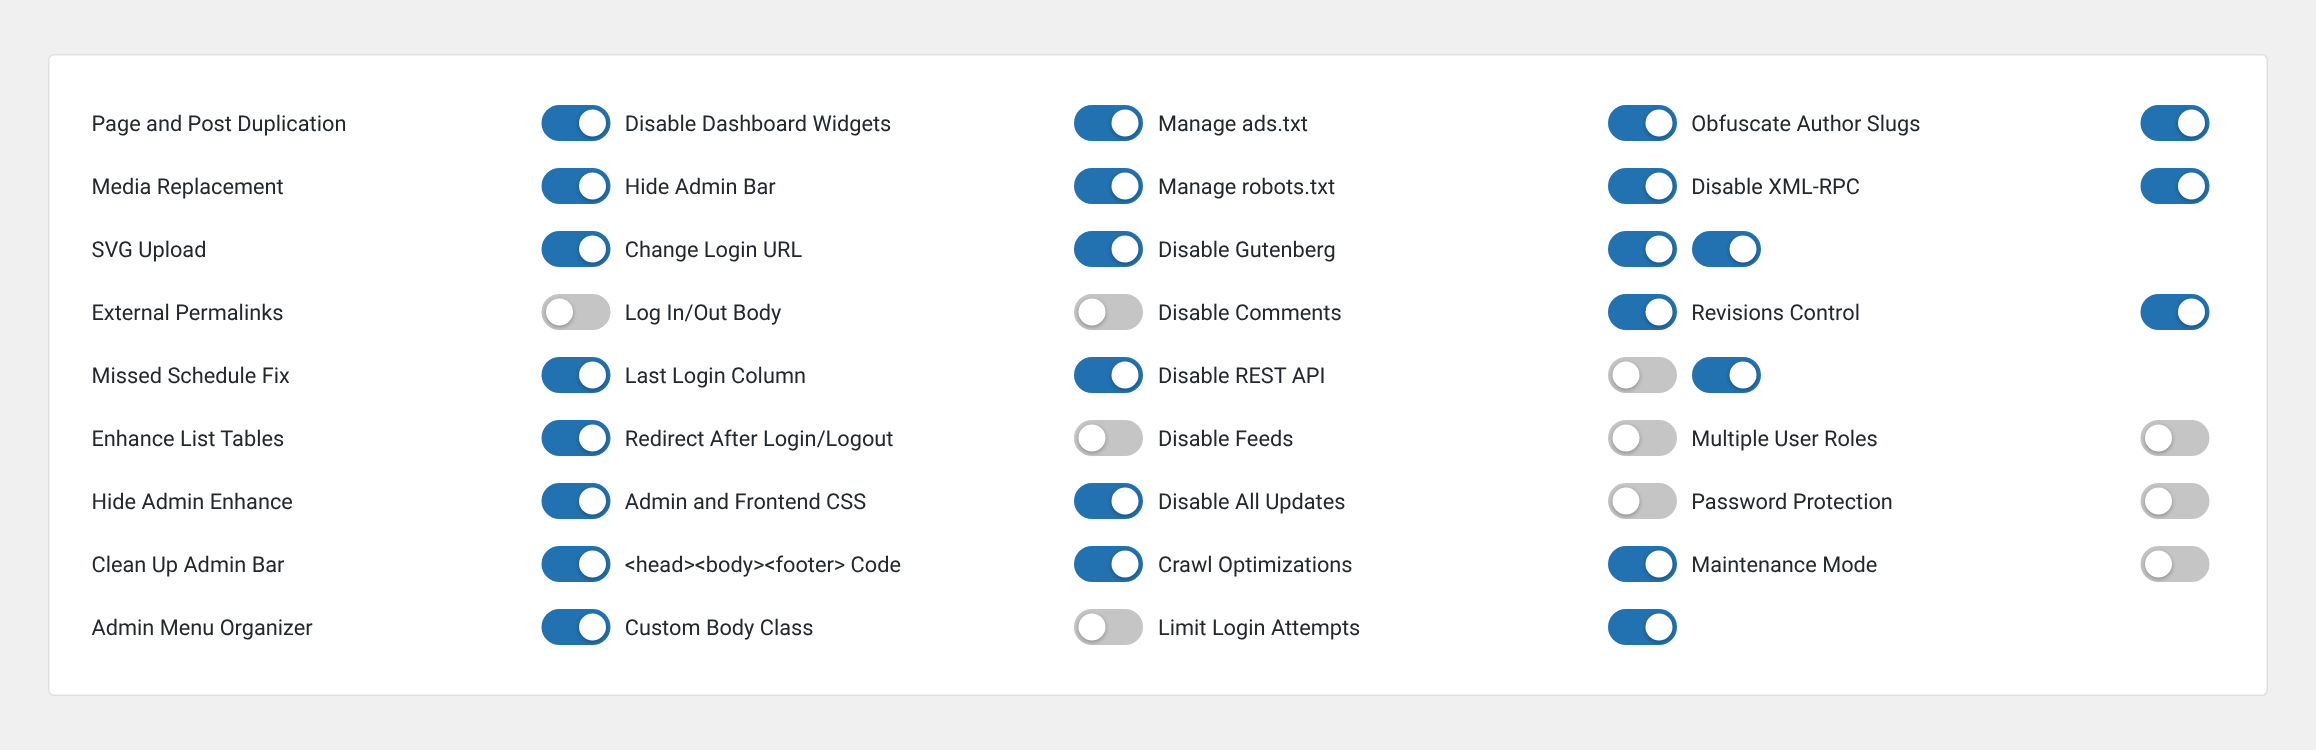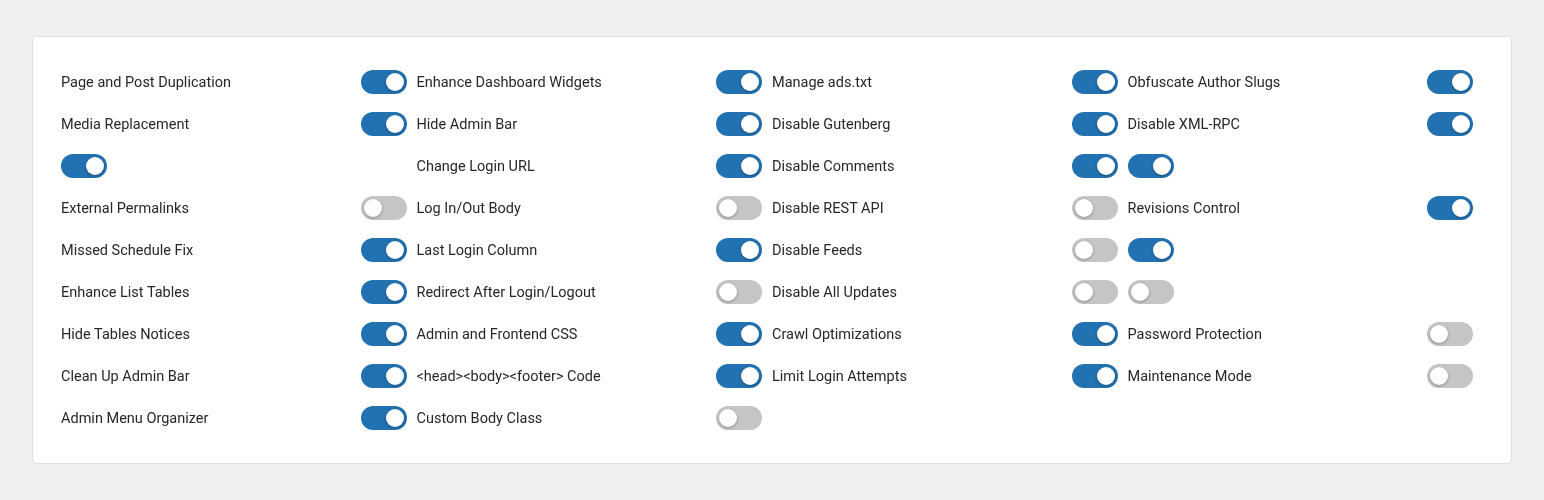--- a/index.html
+++ b/index.html
@@ -103,20 +103,21 @@
         <div class="feature-row">
           <span class="feature-label">Media Replacement</span>
           <label class="toggle">
             <input type="checkbox" checked="" style="">
             <div class="toggle-track on">
               <div class="toggle-thumb"></div>
             </div>
           </label>
         </div>
         <div class="feature-row">
+          <span class="feature-label">SVG Upload</span>
           <label class="toggle">
             <input type="checkbox" checked="" style="">
             <div class="toggle-track on">
               <div class="toggle-thumb"></div>
             </div>
           </label>
         </div>
         <div class="feature-row">
           <span class="feature-label">External Permalinks</span>
           <label class="toggle">
@@ -138,21 +139,21 @@
         <div class="feature-row">
           <span class="feature-label">Enhance List Tables</span>
           <label class="toggle">
             <input type="checkbox" checked="" style="">
             <div class="toggle-track on">
               <div class="toggle-thumb"></div>
             </div>
           </label>
         </div>
         <div class="feature-row">
-          <span class="feature-label">Hide Tables Notices</span>
+          <span class="feature-label">Hide Admin Enhance</span>
           <label class="toggle">
             <input type="checkbox" checked="" style="">
             <div class="toggle-track on">
               <div class="toggle-thumb"></div>
             </div>
           </label>
         </div>
         <div class="feature-row">
           <span class="feature-label">Clean Up Admin Bar</span>
           <label class="toggle">
@@ -167,21 +168,21 @@
           <label class="toggle">
             <input type="checkbox" checked="" style="">
             <div class="toggle-track on">
               <div class="toggle-thumb"></div>
             </div>
           </label>
         </div>
       </div>
       <div class="column">
         <div class="feature-row">
-          <span class="feature-label">Enhance Dashboard Widgets</span>
+          <span class="feature-label">Disable Dashboard Widgets</span>
           <label class="toggle">
             <input type="checkbox" checked="" style="">
             <div class="toggle-track on">
               <div class="toggle-thumb"></div>
             </div>
           </label>
         </div>
         <div class="feature-row">
           <span class="feature-label">Hide Admin Bar</span>
           <label class="toggle">
@@ -259,20 +260,29 @@
         <div class="feature-row">
           <span class="feature-label">Manage ads.txt</span>
           <label class="toggle">
             <input type="checkbox" checked="" style="">
             <div class="toggle-track on">
               <div class="toggle-thumb"></div>
             </div>
           </label>
         </div>
         <div class="feature-row">
+          <span class="feature-label">Manage robots.txt</span>
+          <label class="toggle">
+            <input type="checkbox" checked="" style="">
+            <div class="toggle-track on">
+              <div class="toggle-thumb"></div>
+            </div>
+          </label>
+        </div>
+        <div class="feature-row">
           <span class="feature-label">Disable Gutenberg</span>
           <label class="toggle">
             <input type="checkbox" checked="" style="">
             <div class="toggle-track on">
               <div class="toggle-thumb"></div>
             </div>
           </label>
         </div>
         <div class="feature-row">
           <span class="feature-label">Disable Comments</span>
@@ -367,20 +377,21 @@
         </div>
         <div class="feature-row">
           <label class="toggle">
             <input type="checkbox" checked="" style="">
             <div class="toggle-track on">
               <div class="toggle-thumb"></div>
             </div>
           </label>
         </div>
         <div class="feature-row">
+          <span class="feature-label">Multiple User Roles</span>
           <label class="toggle">
             <input type="checkbox" style="">
             <div class="toggle-track off">
               <div class="toggle-thumb"></div>
             </div>
           </label>
         </div>
         <div class="feature-row">
           <span class="feature-label">Password Protection</span>
           <label class="toggle">

